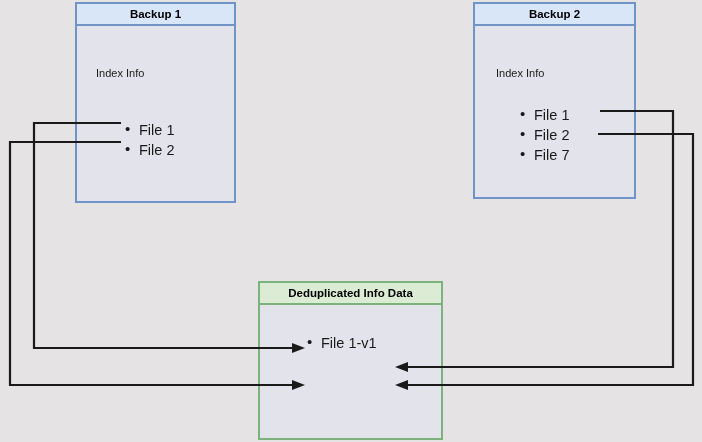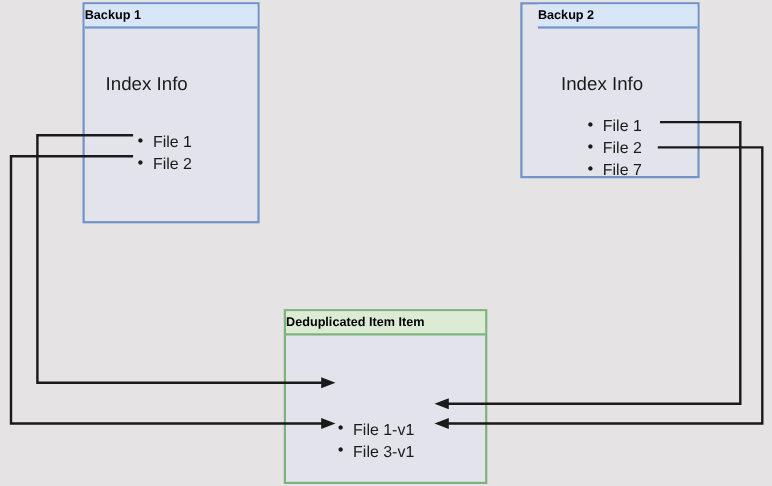--- a/index.html
+++ b/index.html
@@ -23,37 +23,38 @@
     background: #e3e3ec;
   }
   .box.green {
     border-color: #7cb37c;
     background: #e3e3ec;
   }
   .box-header {
     box-sizing: border-box;
     height: 22px;
     line-height: 20px;
+    text-align: center;
     font-size: 11.5px;
     font-weight: bold;
     color: #000000;
     background: #d9e6f8;
     border-bottom: 2px solid #7093c8;
   }
   .box.green .box-header {
     background: #dcecd4;
     border-bottom-color: #7cb37c;
   }
   .box-body {
     position: relative;
     height: calc(100% - 22px);
   }
   .index-label {
     position: absolute;
-    font-size: 17px;
+    font-size: 11px;
     color: #1a1a1a;
     white-space: nowrap;
   }
   .file-list {
     position: absolute;
     margin: 0;
     padding: 0;
     list-style: none;
   }
   .file-list li {
@@ -100,38 +101,37 @@
     <div class="box-header">Backup 1</div>
     <div class="box-body">
       <div class="index-label" style="left:19px; top:41px;">Index Info</div>
       <ul class="file-list" style="left:48px; top:94px;">
         <li>File 1</li>
         <li>File 2</li>
       </ul>
     </div>
   </div>
 
-  <div class="box" style="left:473px; top:2px; width:163px; height:160px;padding-left:14px;">
+  <div class="box" style="left:473px; top:2px; width:163px; height:197px;">
     <div class="box-header">Backup 2</div>
     <div class="box-body">
       <div class="index-label" style="left:21px; top:41px;">Index Info</div>
       <ul class="file-list" style="left:45px; top:79px;">
         <li>File 1</li>
         <li>File 2</li>
         <li>File 7</li>
       </ul>
     </div>
   </div>
 
   <div class="box green" style="left:258px; top:281px; width:185px; height:159px;">
-    <div class="box-header">Deduplicated Item Item</div>
+    <div class="box-header">Deduplicated Info Data</div>
     <div class="box-body">
-      <ul class="file-list" style="left:47px; top:28px;margin-top:48px;">
+      <ul class="file-list" style="left:47px; top:28px;">
         <li>File 1-v1</li>
-        <li>File 3-v1</li>
       </ul>
     </div>
   </div>
 
   <svg id="wires" viewBox="0 0 702 442">
 
     <g>
       <path d="M121,123 L34,123 L34,348 L296,348"></path>
       <polygon class="head" points="305,348 292,343 292,353"></polygon>
     </g>

